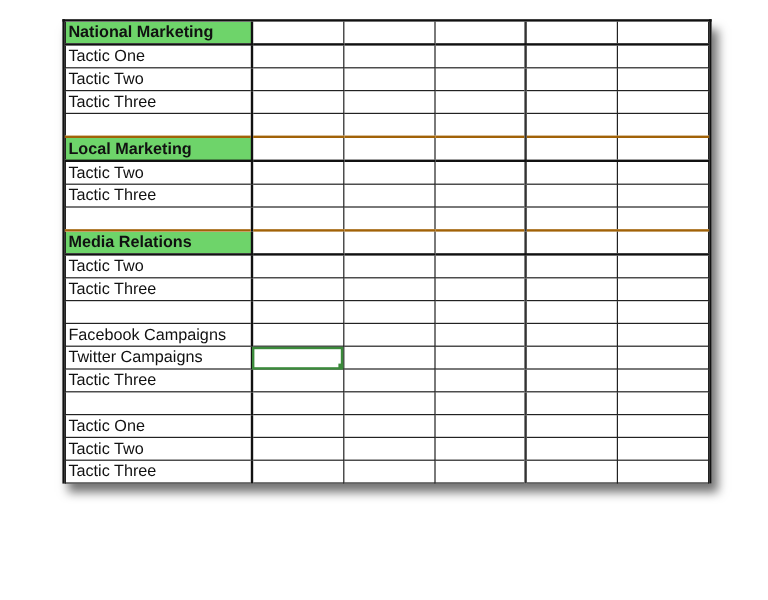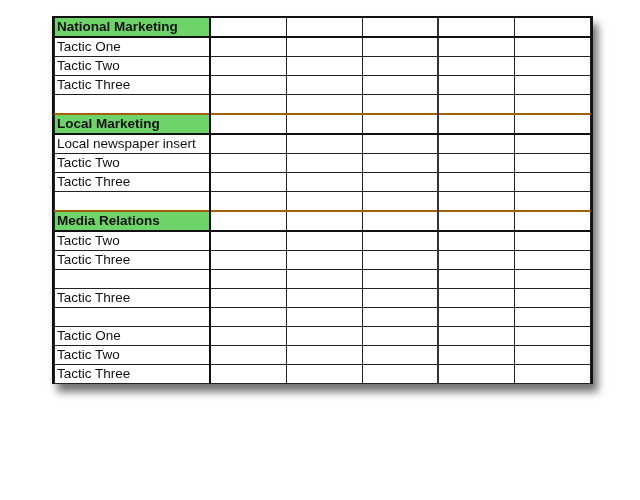--- a/index.html
+++ b/index.html
@@ -69,28 +69,20 @@
         </tr>
         <tr class="header">
           <td class="label">Local Marketing</td>
           <td class="c"></td>
           <td class="c"></td>
           <td class="c thick"></td>
           <td class="c"></td>
           <td class="c"></td>
         </tr>
         <tr>
-          <td class="label">Local newspaper insert</td>
-          <td class="c"></td>
-          <td class="c"></td>
-          <td class="c thick"></td>
-          <td class="c"></td>
-          <td class="c"></td>
-        </tr>
-        <tr>
           <td class="label">Tactic Two</td>
           <td class="c"></td>
           <td class="c"></td>
           <td class="c thick"></td>
           <td class="c"></td>
           <td class="c"></td>
         </tr>
         <tr>
           <td class="label">Tactic Three</td>
           <td class="c"></td>
@@ -133,20 +125,38 @@
         </tr>
         <tr>
           <td class="label"></td>
           <td class="c"></td>
           <td class="c"></td>
           <td class="c thick"></td>
           <td class="c"></td>
           <td class="c"></td>
         </tr>
         <tr>
+          <td class="label">Facebook Campaigns</td>
+          <td class="c"></td>
+          <td class="c"></td>
+          <td class="c thick"></td>
+          <td class="c"></td>
+          <td class="c"></td>
+        </tr>
+        <tr>
+          <td class="label">Twitter Campaigns</td>
+          <td class="c selected">
+            <span class="handle"></span>
+          </td>
+          <td class="c"></td>
+          <td class="c thick"></td>
+          <td class="c"></td>
+          <td class="c"></td>
+        </tr>
+        <tr>
           <td class="label">Tactic Three</td>
           <td class="c"></td>
           <td class="c"></td>
           <td class="c thick"></td>
           <td class="c"></td>
           <td class="c"></td>
         </tr>
         <tr>
           <td class="label"></td>
           <td class="c"></td>

